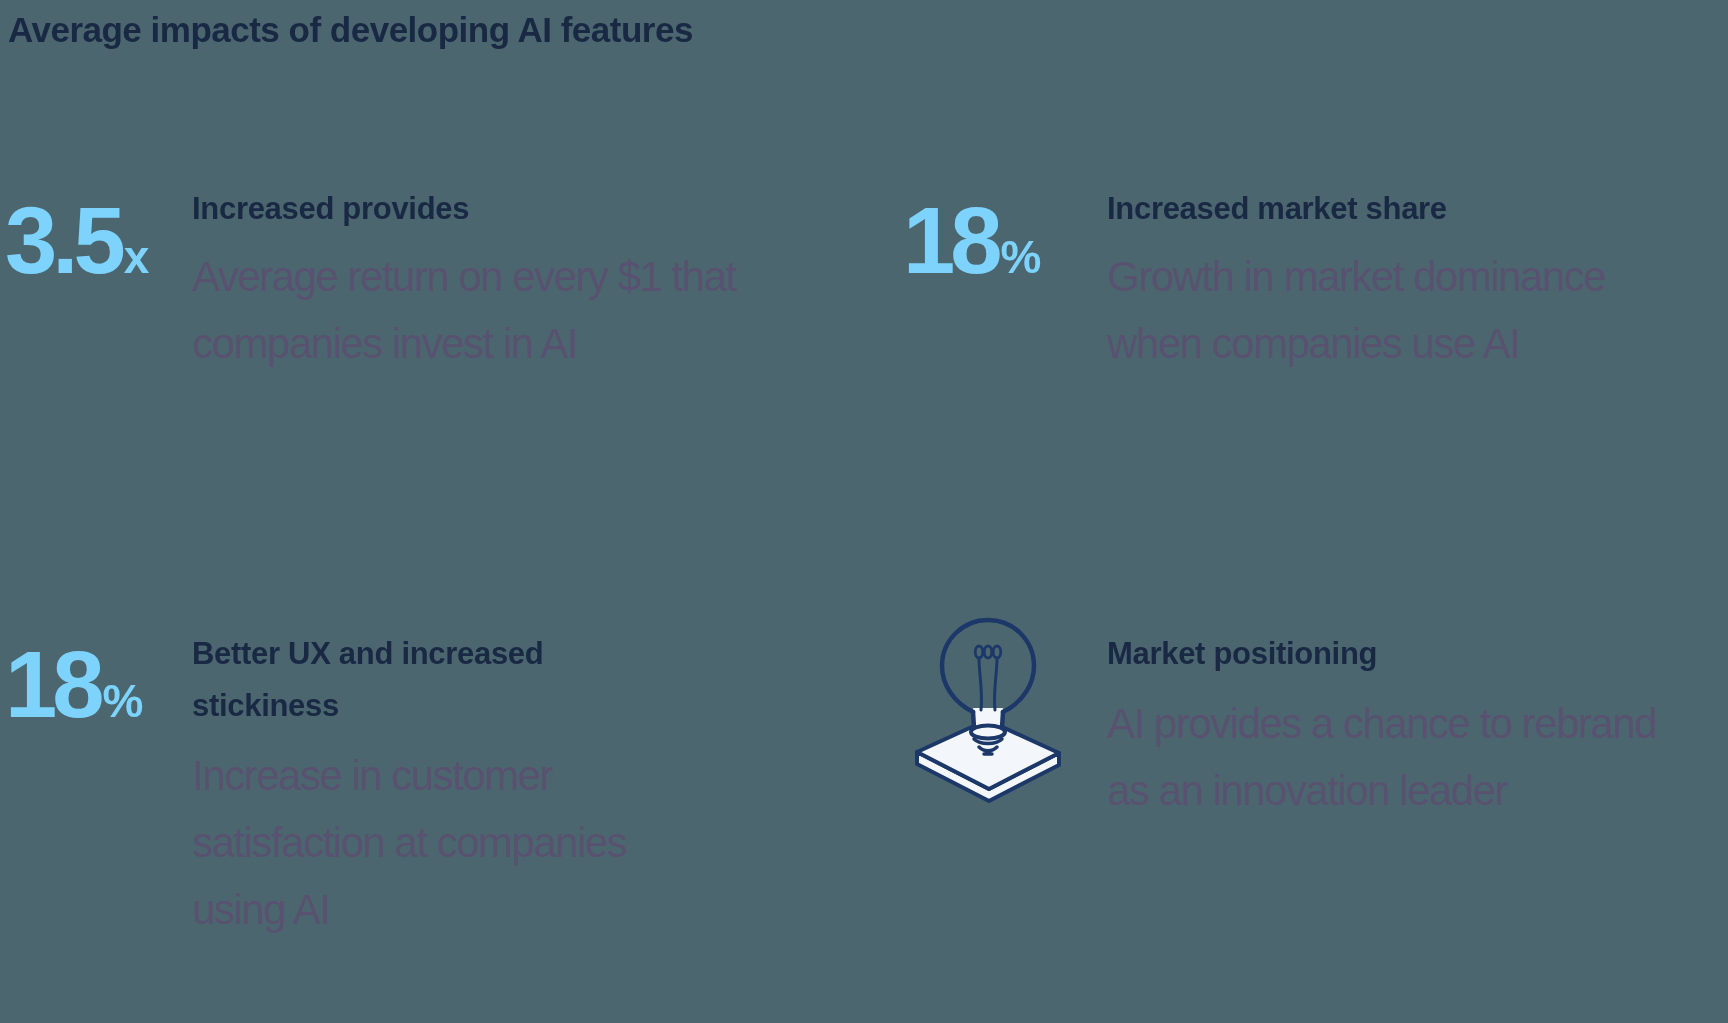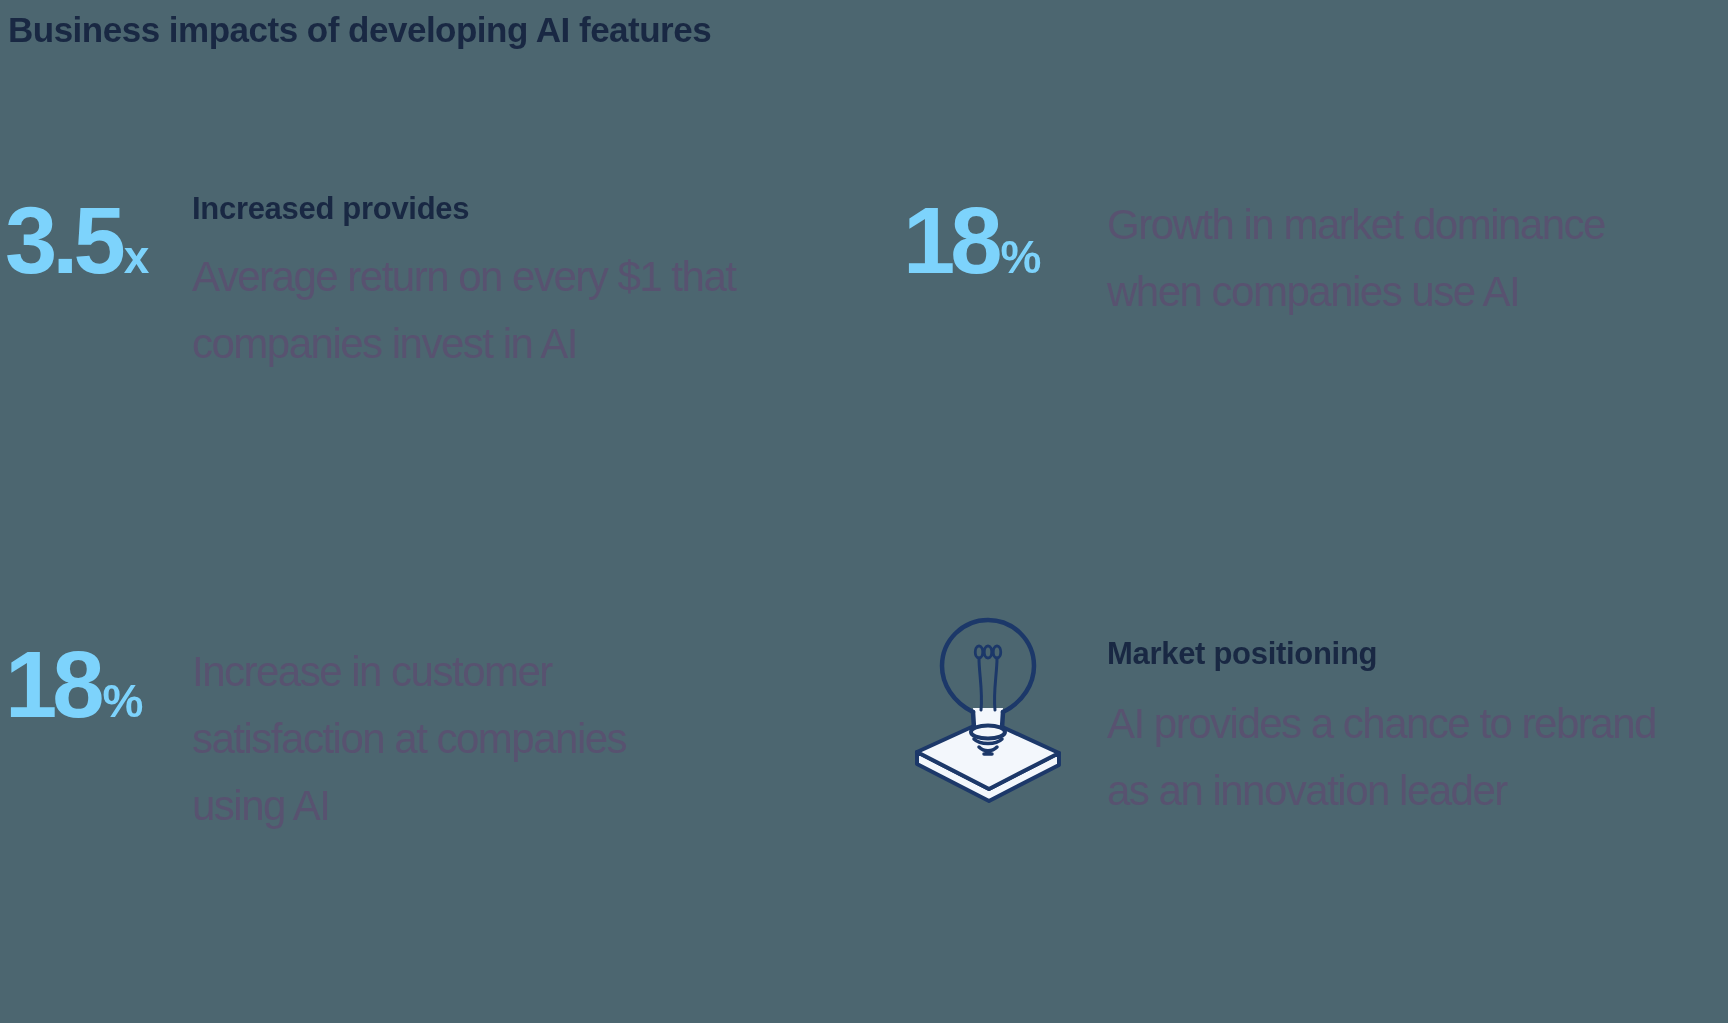--- a/index.html
+++ b/index.html
@@ -69,46 +69,49 @@
     top: 608px;
     width: 240px;
     height: 200px;
   }
 </style>
 </head>
 <body>
 
 <div class="canvas">
 
-  <div class="page-title">Business impacts of developing AI features</div>
+  <div class="page-title">Average impacts of developing AI features</div>
 
   <div class="abs stat" style="left:5px; top:194px;">
     <span class="stat-value">3.5</span>
     <span class="stat-unit">x</span>
   </div>
   <div class="abs card-text" style="left:192px; top:183px;">
     <div class="card-heading">Increased provides</div>
     <div class="card-desc">Average return on every $1 that
 companies invest in AI</div>
   </div>
 
   <div class="abs stat" style="left:903px; top:194px;">
     <span class="stat-value">18</span>
     <span class="stat-unit">%</span>
   </div>
   <div class="abs card-text" style="left:1107px; top:183px; width:600px;">
+    <div class="card-heading">Increased market share</div>
     <div class="card-desc">Growth in market dominance
 when companies use AI</div>
   </div>
 
   <div class="abs stat" style="left:5px; top:638px;">
     <span class="stat-value">18</span>
     <span class="stat-unit">%</span>
   </div>
   <div class="abs card-text bottom" style="left:192px; top:628px;">
+    <div class="card-heading">Better UX and increased
+stickiness</div>
     <div class="card-desc">Increase in customer
 satisfaction at companies
 using AI</div>
   </div>
 
   <div class="icon-wrap">
     <svg width="240" height="200" viewBox="0 0 240 200" fill="none" xmlns="http://www.w3.org/2000/svg">
 
       <g>
         <path d="M84 144 L84 156 L156 193 L226 157 L226 145 L156 181 Z" fill="#F3F7FC" stroke="#1C3869" stroke-width="4" stroke-linejoin="round"></path>

